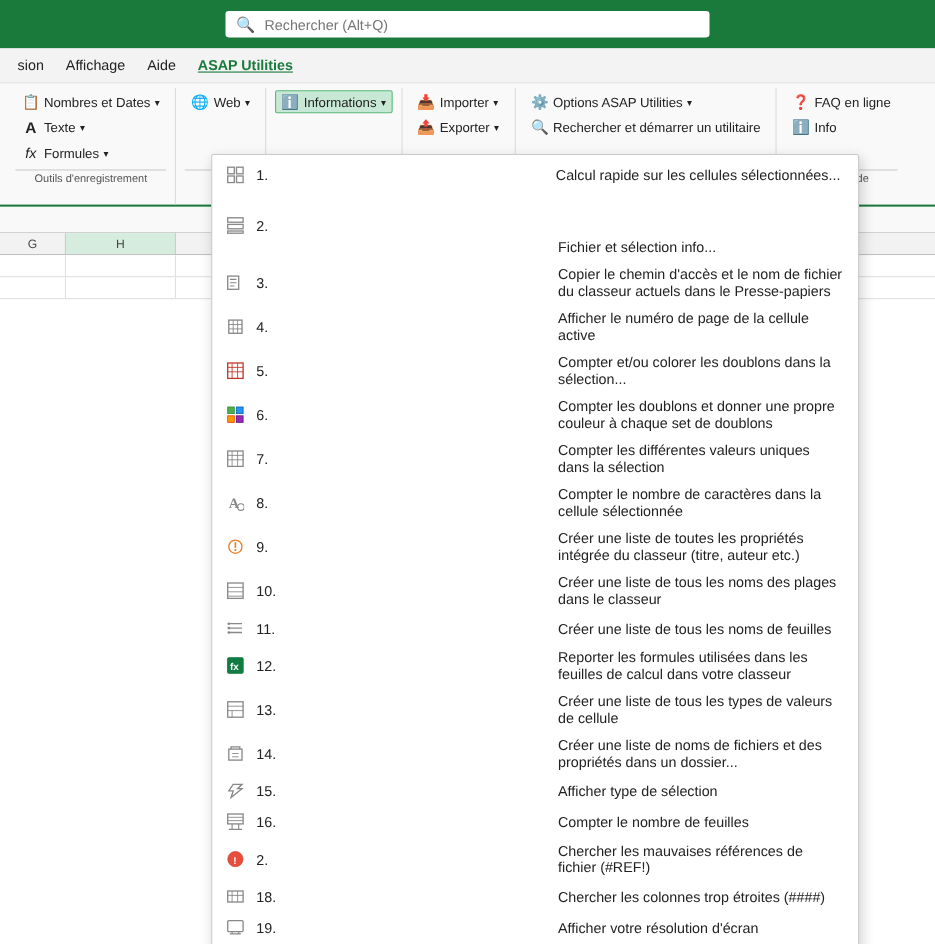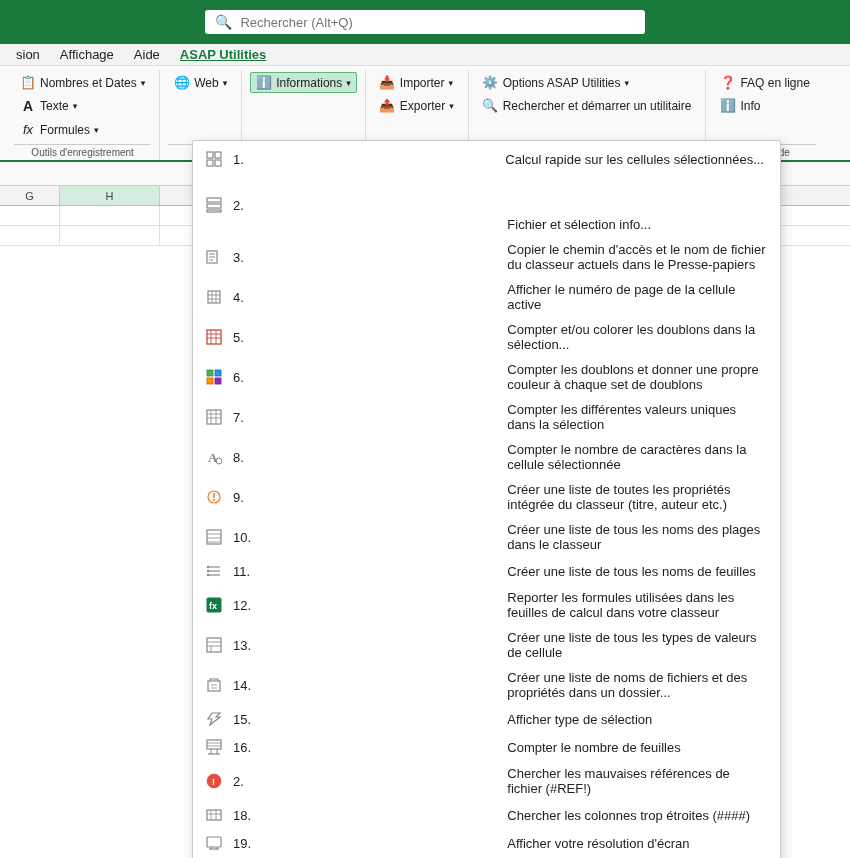--- a/index.html
+++ b/index.html
@@ -32,21 +32,21 @@
     }
     .search-icon-char { color: #888; font-size: 14px; }
 
     
     .menu-bar {
       background: #f3f3f3;
       border-bottom: 1px solid #ddd;
       padding: 0 8px;
       display: flex;
       align-items: center;
-      height: 22px;
+      height: 32px;
       gap: 4px;
     }
     .menu-item {
       padding: 4px 8px;
       cursor: pointer;
       font-size: 13px;
       color: #222;
       border-radius: 2px;
     }
     .menu-item.active { color: #1a7a3c; font-weight: 700; text-decoration: underline; }
@@ -104,21 +104,21 @@
     }
     .rib-sec:last-child { border-right: none; }
     .rib-sec-btns { display: flex; flex-direction: column; gap: 2px; flex: 1; padding-bottom: 4px; }
     .rib-sec-label {
       font-size: 10px;
       color: #555;
       text-align: center;
       border-top: 1px solid #ccc;
       padding-top: 2px;
       margin-top: auto;
-      padding-bottom: 2px;
+      padding-bottom: 18px;
     }
     .rib-btn {
       display: flex;
       align-items: center;
       gap: 4px;
       padding: 2px 5px;
       cursor: pointer;
       border-radius: 2px;
       font-size: 12px;
       white-space: nowrap;

